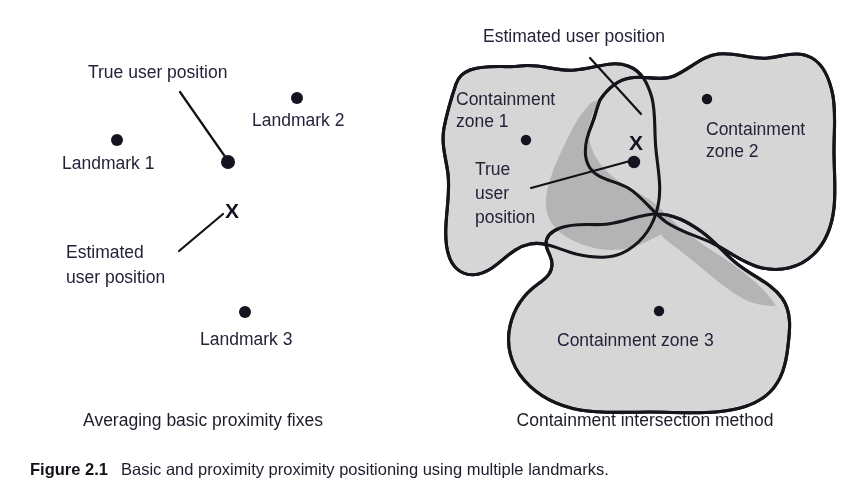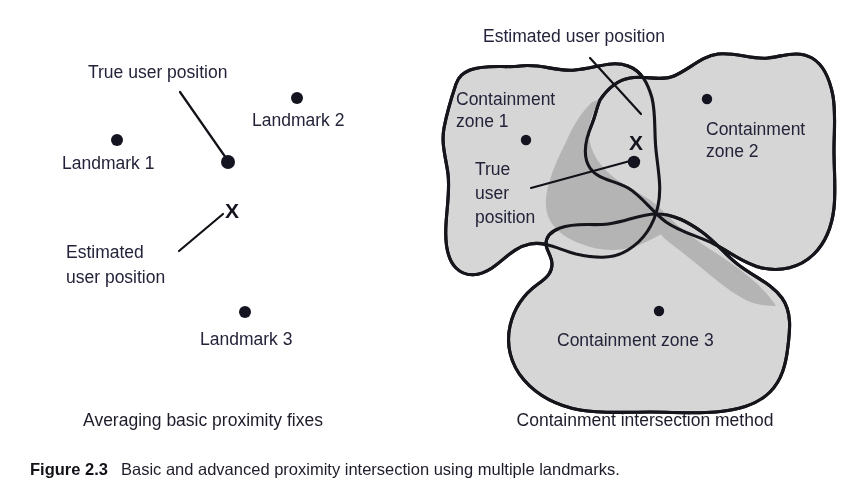--- a/index.html
+++ b/index.html
@@ -202,17 +202,17 @@
 
       <circle class="dot" r="6" cx="245" cy="312"></circle>
       <text class="lbl" x="200" y="345">Landmark 3</text>
     </g>
 
     <text class="subcap" x="203" y="426" text-anchor="middle">Averaging basic proximity fixes</text>
     <text class="subcap" x="645" y="426" text-anchor="middle">Containment intersection method</text>
   </svg>
 
   <div class="caption-bar">
-    <span class="caption-label">Figure 2.3</span>
-    <span class="caption-text">Basic and advanced proximity intersection using multiple landmarks.</span>
+    <span class="caption-label">Figure 2.1</span>
+    <span class="caption-text">Basic and proximity proximity positioning using multiple landmarks.</span>
   </div>
 
 </div>
 
 </body></html>

